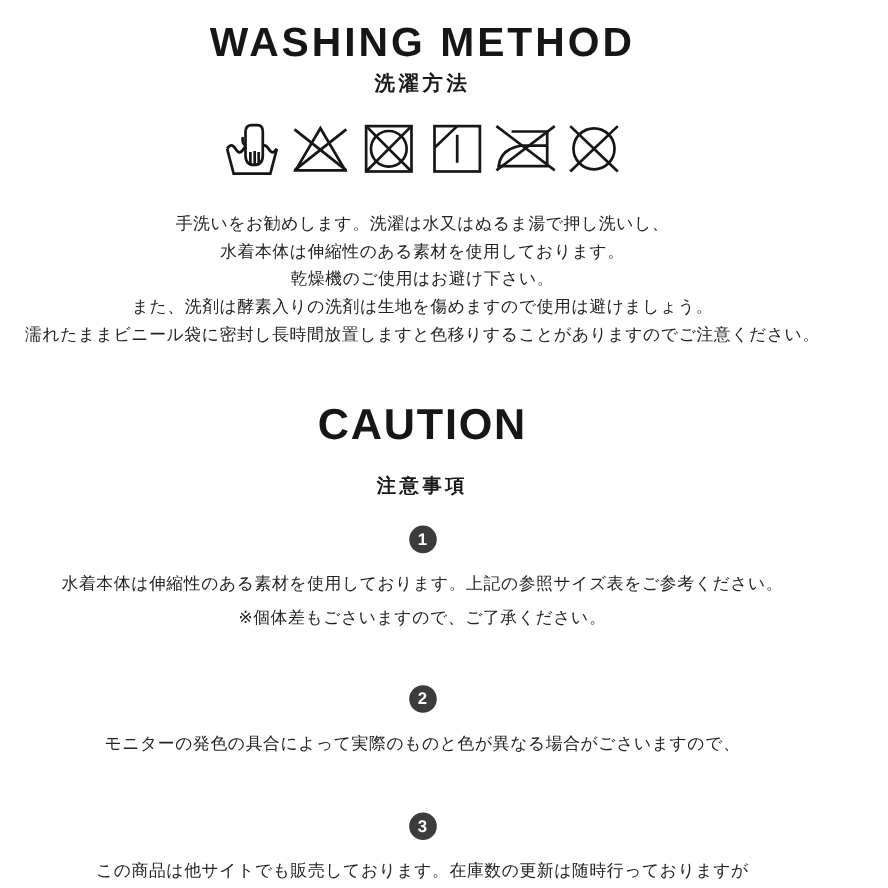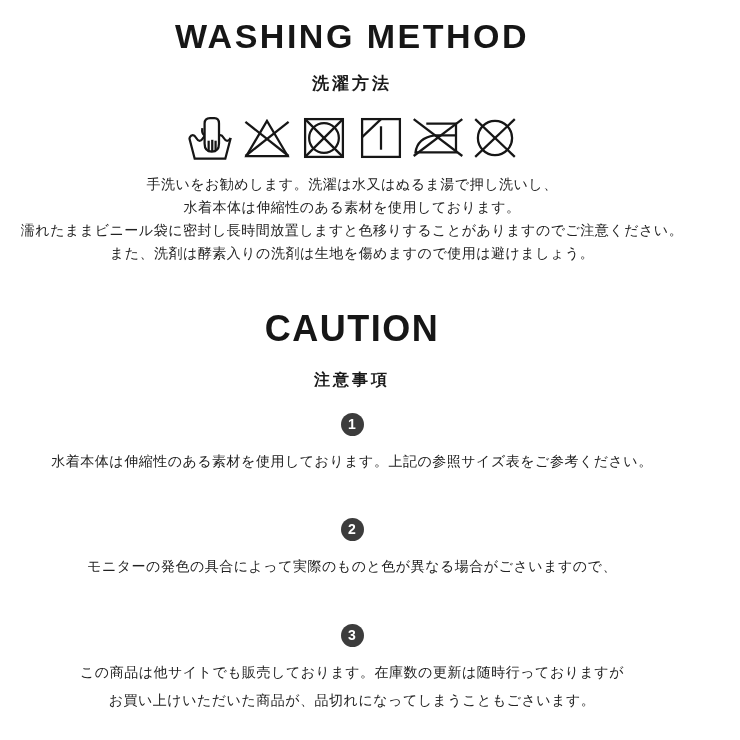--- a/index.html
+++ b/index.html
@@ -13,21 +13,21 @@
 
   
   .en-title {
     font-size:34px;
     font-weight:600;
     letter-spacing:2.5px;
     color:#161616;
     line-height:1.1;
   }
   .ja-subtitle {
-    margin-top:17px;
+    margin-top:3px;
     font-size:17px;
     font-weight:600;
     letter-spacing:3px;
     color:#1a1a1a;
   }
 
   
   .icons-row {
     margin-top:14px;
     display:flex;
@@ -36,21 +36,21 @@
     gap:3px;
   }
   .care-icon { display:inline-block; width:54px; height:58px; }
   .care-icon svg { width:100%; height:100%; }
   .care-icon path, .care-icon line, .care-icon rect, .care-icon circle {
     fill:none; stroke:#161616; stroke-width:2.5;
   }
   .care-icon .fill-white { fill:#ffffff; }
 
   
-  .washing-text { margin-top:6px; }
+  .washing-text { margin-top:22px; }
   .washing-text .line {
     display:block;
     font-size:14px;
     line-height:23px;
     color:#222222;
     letter-spacing:0.5px;
   }
 
   
   .caution-section { margin-top:33px; }
@@ -145,37 +145,39 @@
           <line x1="8" y1="9" x2="52" y2="51"></line>
           <line x1="52" y1="9" x2="8" y2="51"></line>
         </svg>
       </span>
 
     </div>
 
     <div class="washing-text">
       <span class="line">手洗いをお勧めします。洗濯は水又はぬるま湯で押し洗いし、</span>
       <span class="line">水着本体は伸縮性のある素材を使用しております。</span>
+      <span class="line">乾燥機のご使用はお避け下さい。</span>
+      <span class="line">また、洗剤は酵素入りの洗剤は生地を傷めますので使用は避けましょう。</span>
       <span class="line">濡れたままビニール袋に密封し長時間放置しますと色移りすることがありますのでご注意ください。</span>
-      <span class="line">また、洗剤は酵素入りの洗剤は生地を傷めますので使用は避けましょう。</span>
     </div>
   </section>
 
   <section class="caution-section">
     <h1 class="en-title">CAUTION</h1>
     <h2 class="ja-subtitle">注意事項</h2>
 
     <div class="spacer-1"></div>
 
     <div class="caution-item">
       <div class="badge-wrap">
         <span class="num-badge">1</span>
       </div>
       <div class="item-text">
         <span class="line">水着本体は伸縮性のある素材を使用しております。上記の参照サイズ表をご参考ください。</span>
+        <span class="line">※個体差もごさいますので、ご了承ください。</span>
       </div>
     </div>
 
     <div class="spacer-2"></div>
 
     <div class="caution-item">
       <div class="badge-wrap">
         <span class="num-badge">2</span>
       </div>
       <div class="item-text">

